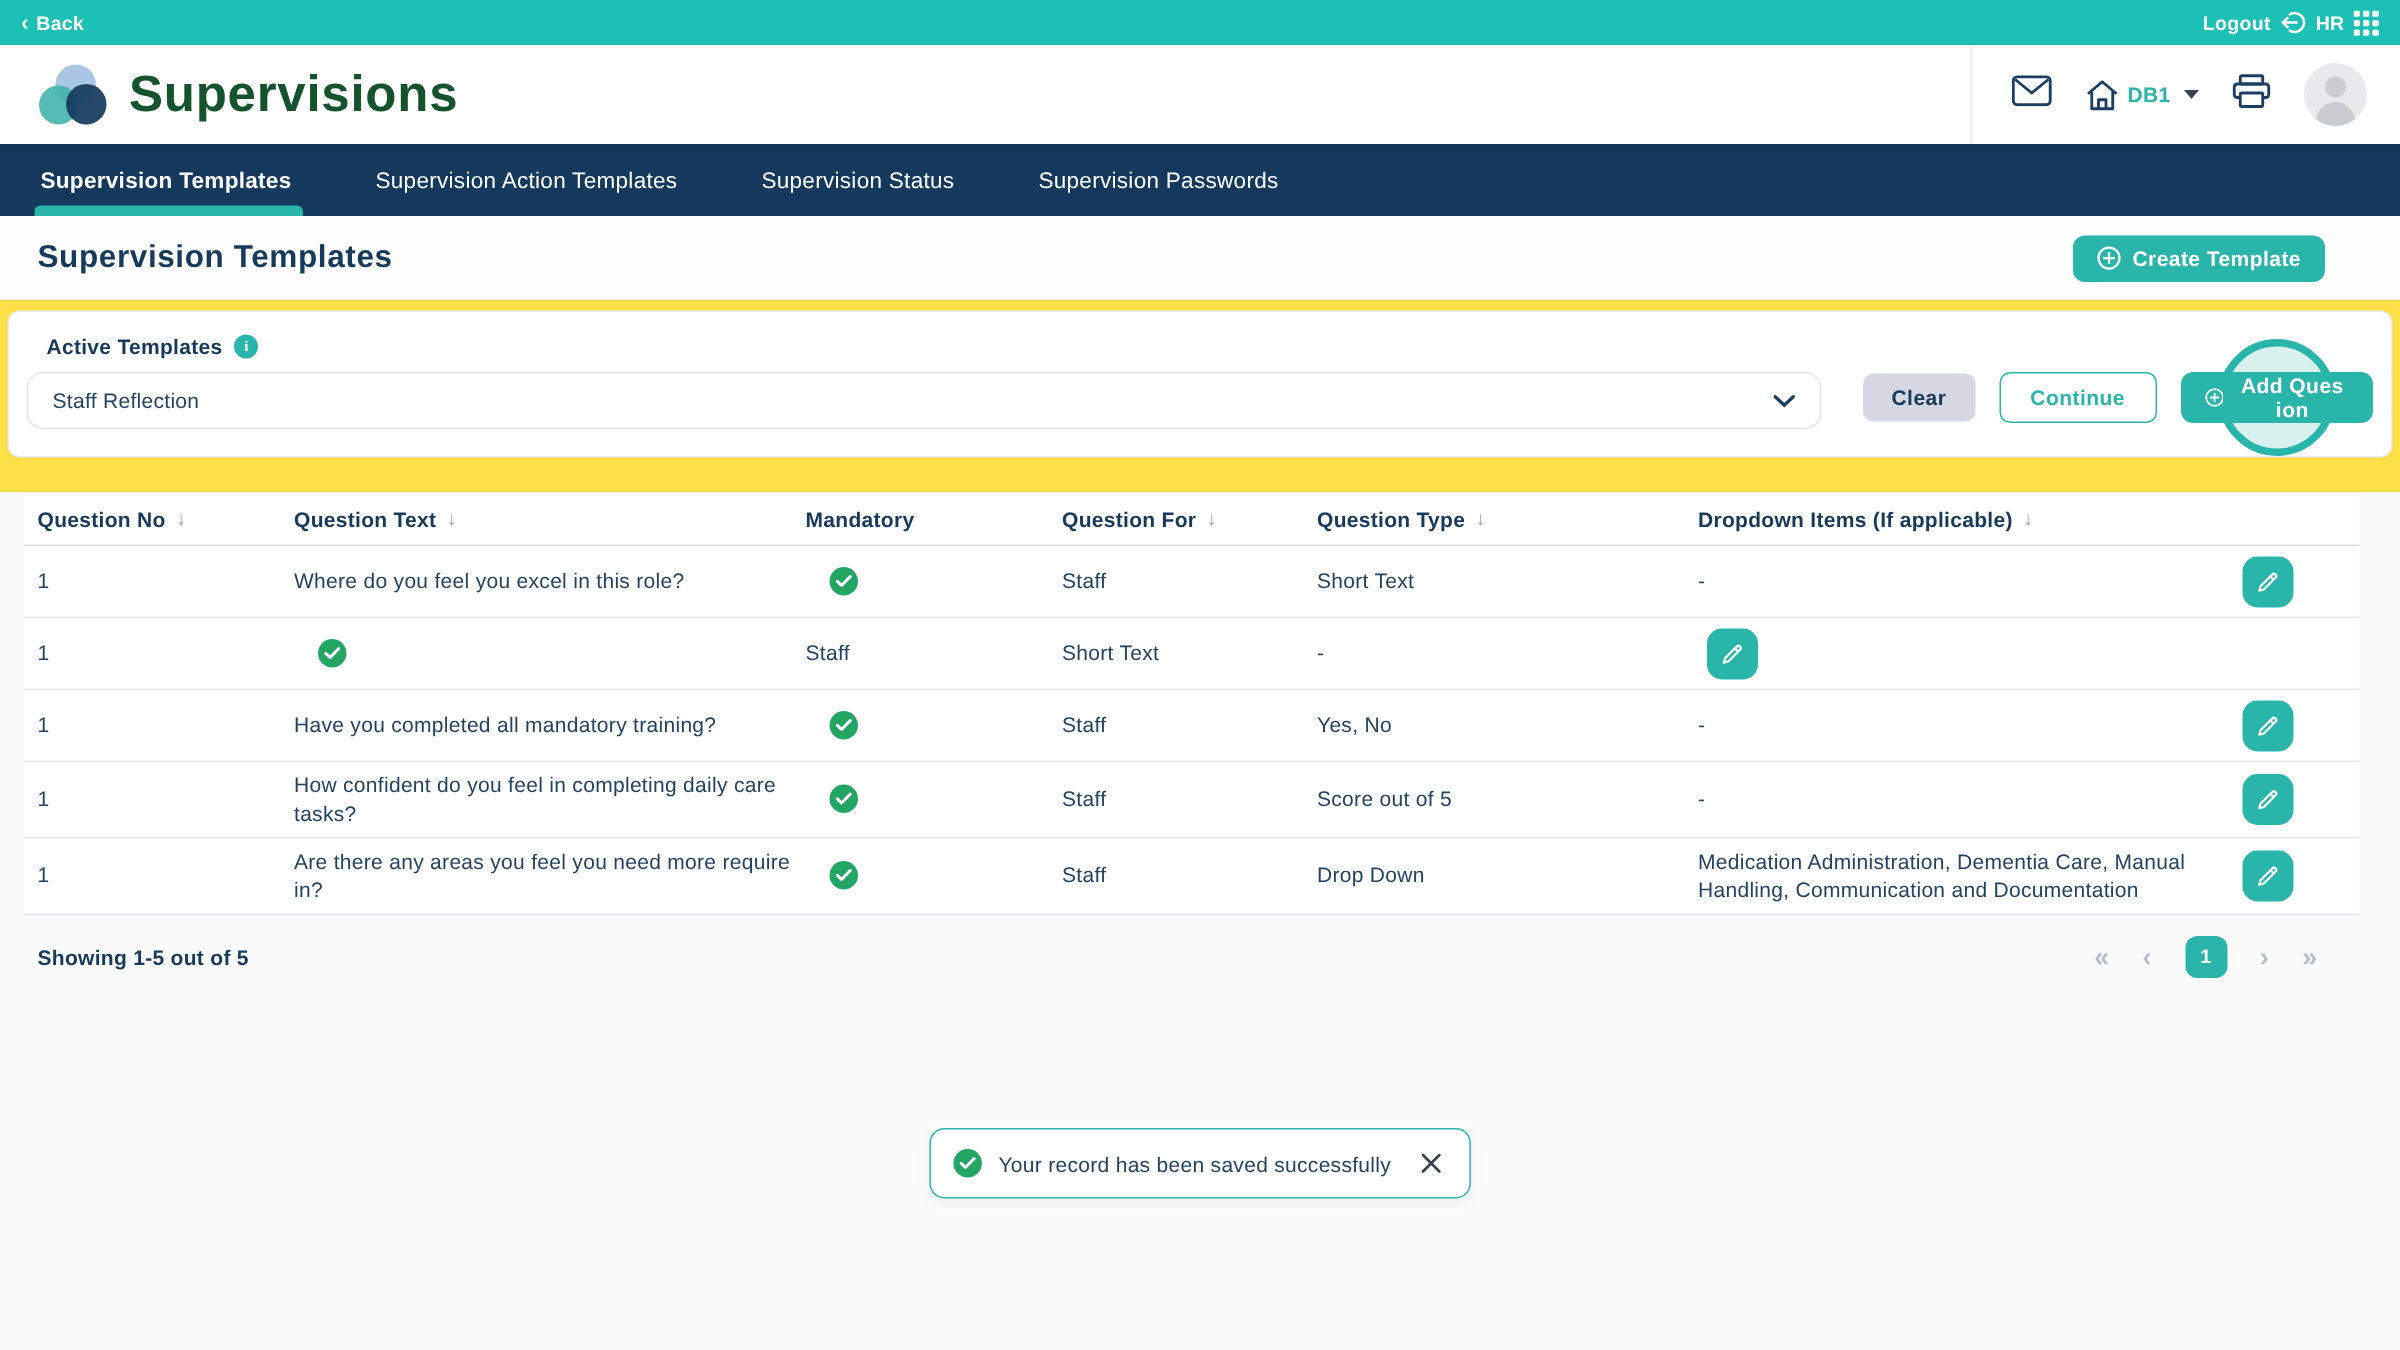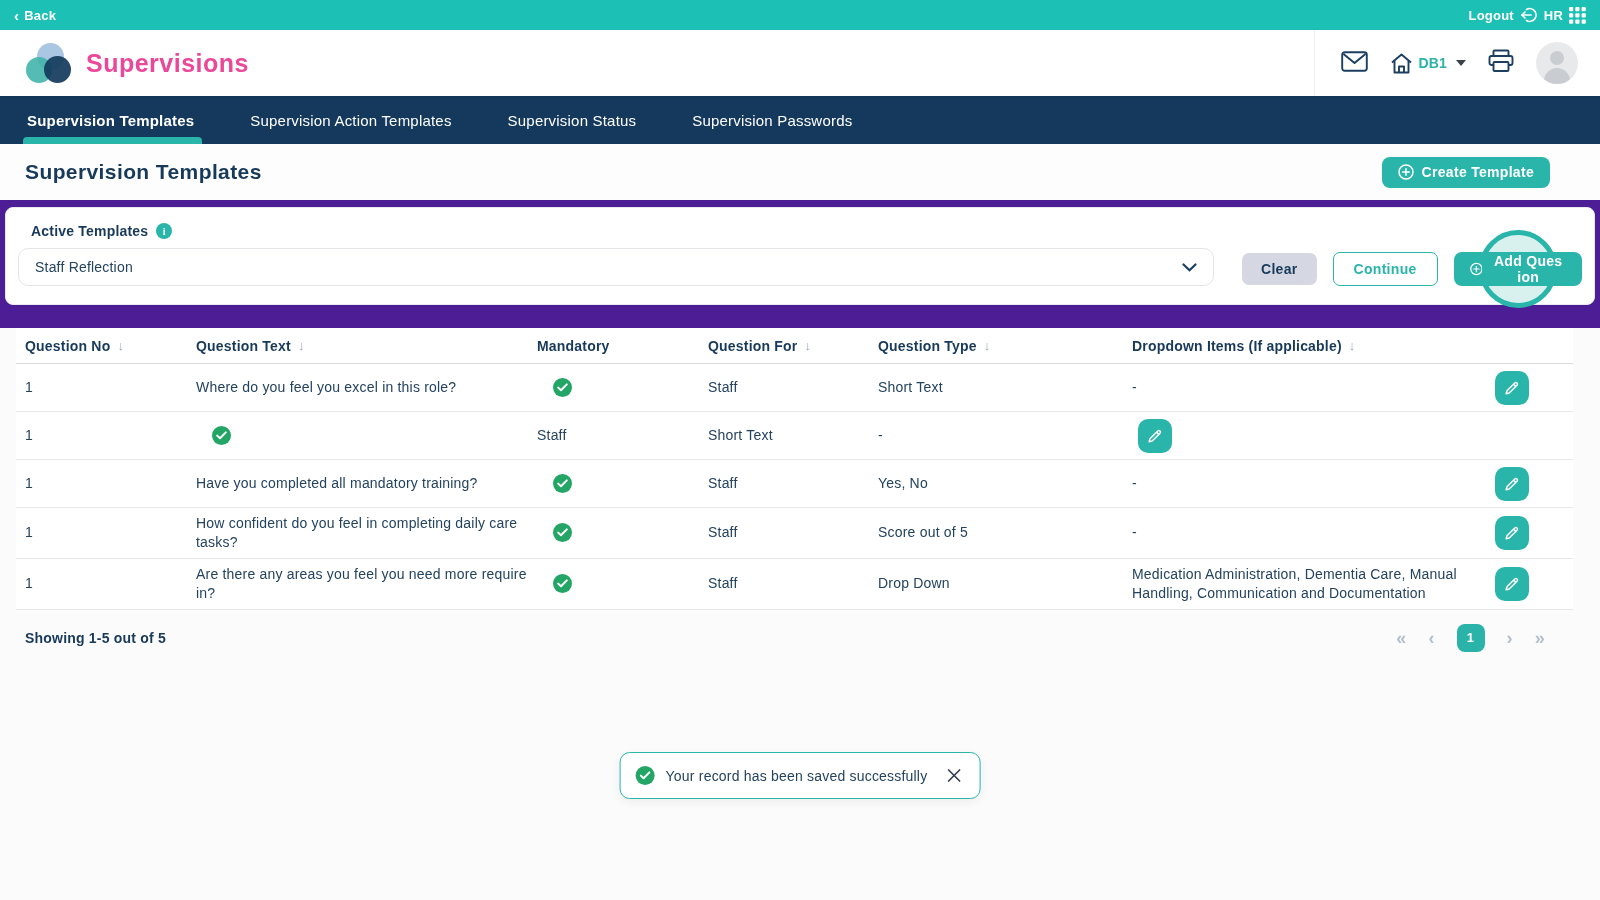--- a/index.html
+++ b/index.html
@@ -28,21 +28,21 @@
     height:66px; background:#fff; display:flex; align-items:center;
     justify-content:space-between; padding:0 22px 0 24px;
     box-shadow:0 1px 3px rgba(0,0,0,.08); position:relative; z-index:5;
   }
   .brand { display:flex; align-items:center; gap:14px; }
   .logo { position:relative; width:48px; height:44px; }
   .logo .c { position:absolute; border-radius:50%; }
   .logo .c1 { width:27px; height:27px; left:13px; top:2px;  background:#a9c6e2; }
   .logo .c2 { width:26px; height:26px; left:2px;  top:16px; background:#3eb3a9; opacity:.88; }
   .logo .c3 { width:27px; height:27px; left:20px; top:15px; background:#14395c; opacity:.92; }
-  .brand-title { font-size:25px; font-weight:700; color:#ec4899; letter-spacing:.5px; }
+  .brand-title { font-size:34px; font-weight:700; color:#14532d; letter-spacing:.5px; }
   .header-actions { display:flex; align-items:center; gap:22px; border-left:1px solid #eceef1; padding-left:26px; height:100%; }
   .db-select { display:flex; align-items:center; gap:5px; cursor:pointer; }
   .db-label { color:#2ab3a8; font-weight:700; font-size:14px; }
   .caret { width:0; height:0; border-left:5px solid transparent; border-right:5px solid transparent; border-top:6px solid #39424d; margin-left:4px; }
   .avatar { width:42px; height:42px; border-radius:50%; background:#e8e9eb; position:relative; overflow:hidden; }
   .avatar .head { position:absolute; width:14px; height:14px; border-radius:50%; background:#c9cdd2; left:14px; top:9px; }
   .avatar .body { position:absolute; width:26px; height:16px; border-radius:13px 13px 0 0; background:#c9cdd2; left:8px; top:26px; }
 
   
   .nav { height:48px; background:#14395c; display:flex; align-items:flex-end; padding:0 25px; gap:52px; }
@@ -51,26 +51,26 @@
   .nav-tab .underline { display:none; position:absolute; left:-2px; right:-6px; bottom:0; height:7px; background:#2ab5ab; border-radius:4px 4px 0 0; }
   .nav-tab.active .underline { display:block; }
 
   
   .title-row { height:56px; background:#fdfdfe; display:flex; align-items:center; justify-content:space-between; padding:0 50px 0 25px; }
   .page-title { font-size:21px; font-weight:700; color:#17395a; letter-spacing:.4px; }
   .btn { display:inline-flex; align-items:center; gap:8px; border:none; cursor:pointer; font-family:inherit; letter-spacing:.3px; }
   .btn-teal { background:#2ab5ab; color:#fff; font-size:14px; font-weight:600; height:31px; padding:0 16px; border-radius:8px; }
 
   
-  .filter-zone { background:#4c1d95; padding:7px 5px 23px; }
+  .filter-zone { background:#fde047; padding:7px 5px 23px; }
   .filter-card { background:#fff; border:1px solid #e9eaee; border-radius:8px; padding:15px 12px 18px; position:relative; box-shadow:0 1px 2px rgba(0,0,0,.03); }
   .filter-label-row { display:flex; align-items:center; gap:8px; margin:0 0 9px 13px; }
   .filter-label { font-size:14px; font-weight:700; color:#17395a; }
   .info-icon { width:16px; height:16px; border-radius:50%; background:#2ab5ab; color:#fff; font-size:10px; font-weight:700; display:flex; align-items:center; justify-content:center; font-family:"Liberation Serif", serif; }
-  .filter-controls { display:flex; align-items:flex-end; }
+  .filter-controls { display:flex; align-items:flex-start; }
   .select {
     flex:0 0 auto; width:1196px; height:38px; border:1px solid #e3e5e9; border-radius:10px;
     display:flex; align-items:center; justify-content:space-between; padding:0 16px;
     font-size:14px; color:#24435f; cursor:pointer; background:#fff;
   }
   .filter-buttons { display:flex; align-items:center; gap:16px; margin-left:28px; }
   .btn-clear { background:#d5d8e2; color:#17395a; font-size:14px; font-weight:700; height:32px; padding:0 19px; border-radius:7px; }
   .btn-outline { background:#fff; color:#2ab5ab; border:1px solid #2ab5ab; font-size:14px; font-weight:600; height:34px; padding:0 20px; border-radius:7px; }
   .addq-wrap { position:relative; display:inline-flex; }
   .highlight-ring {

